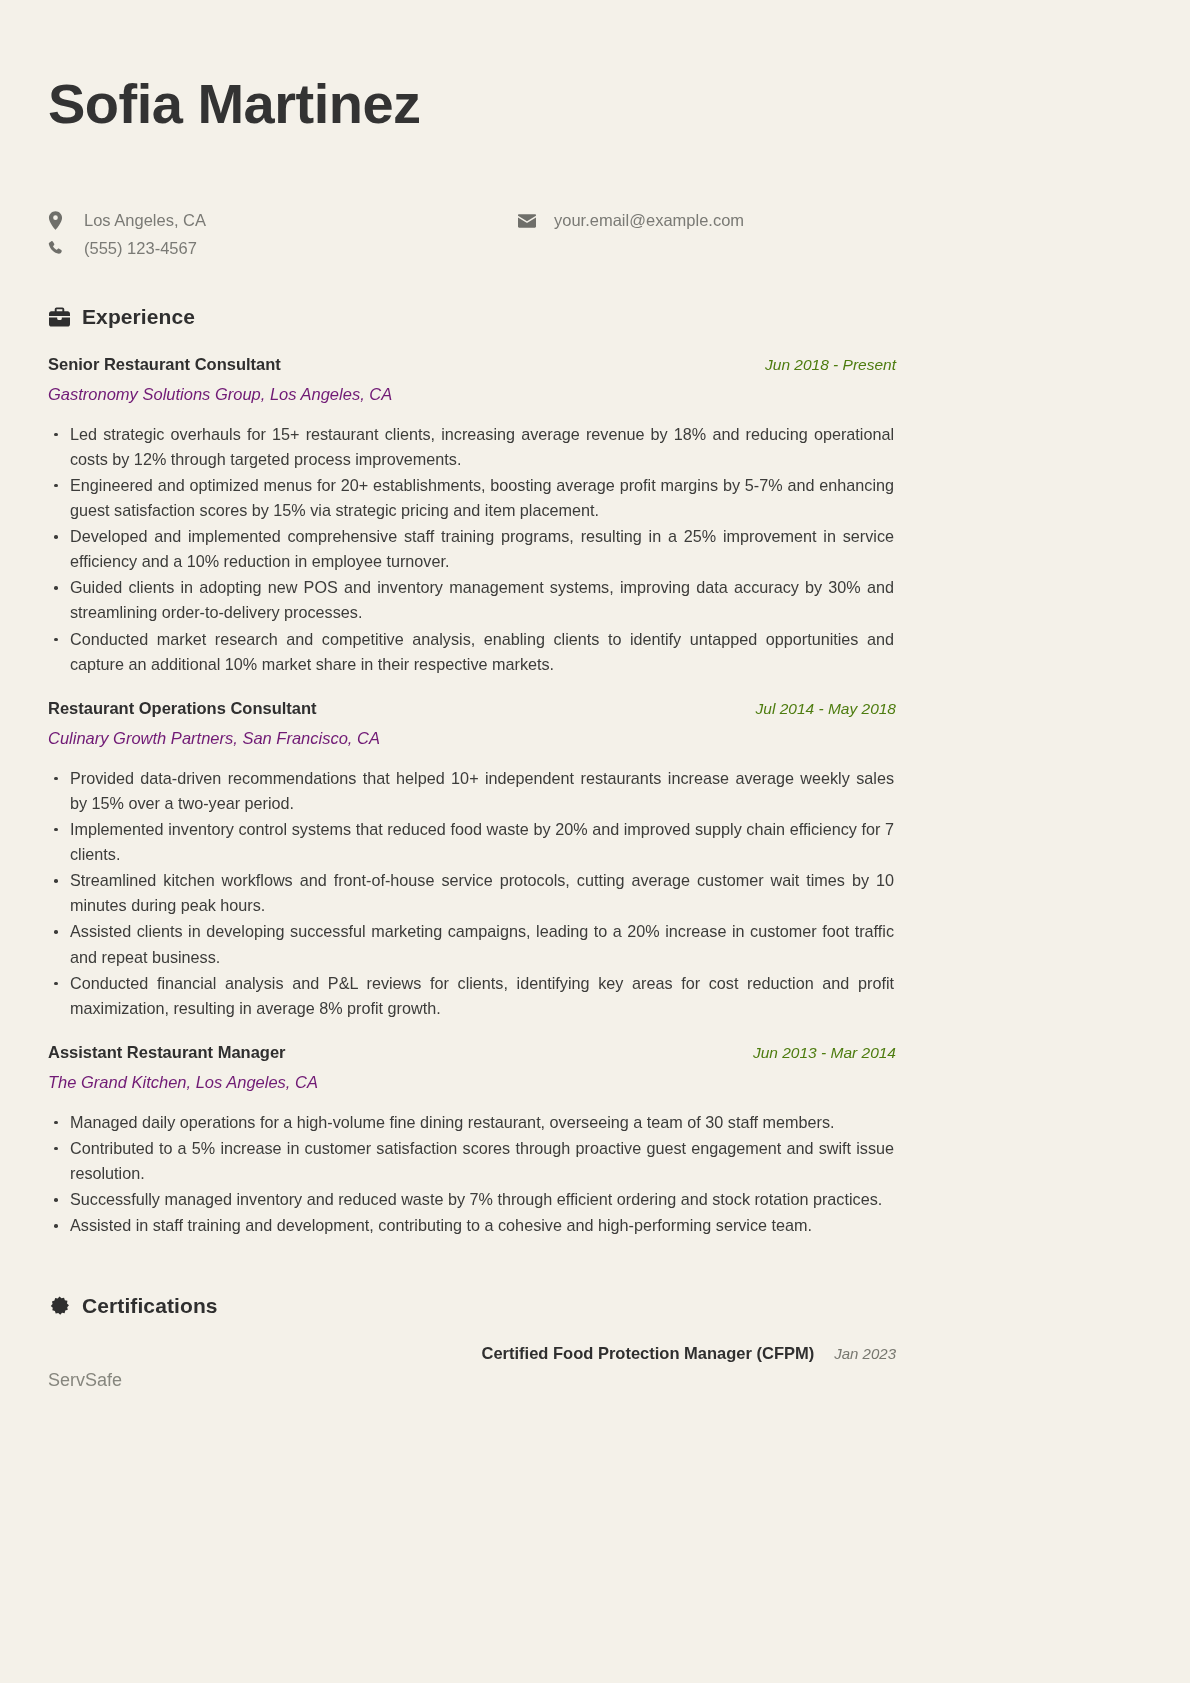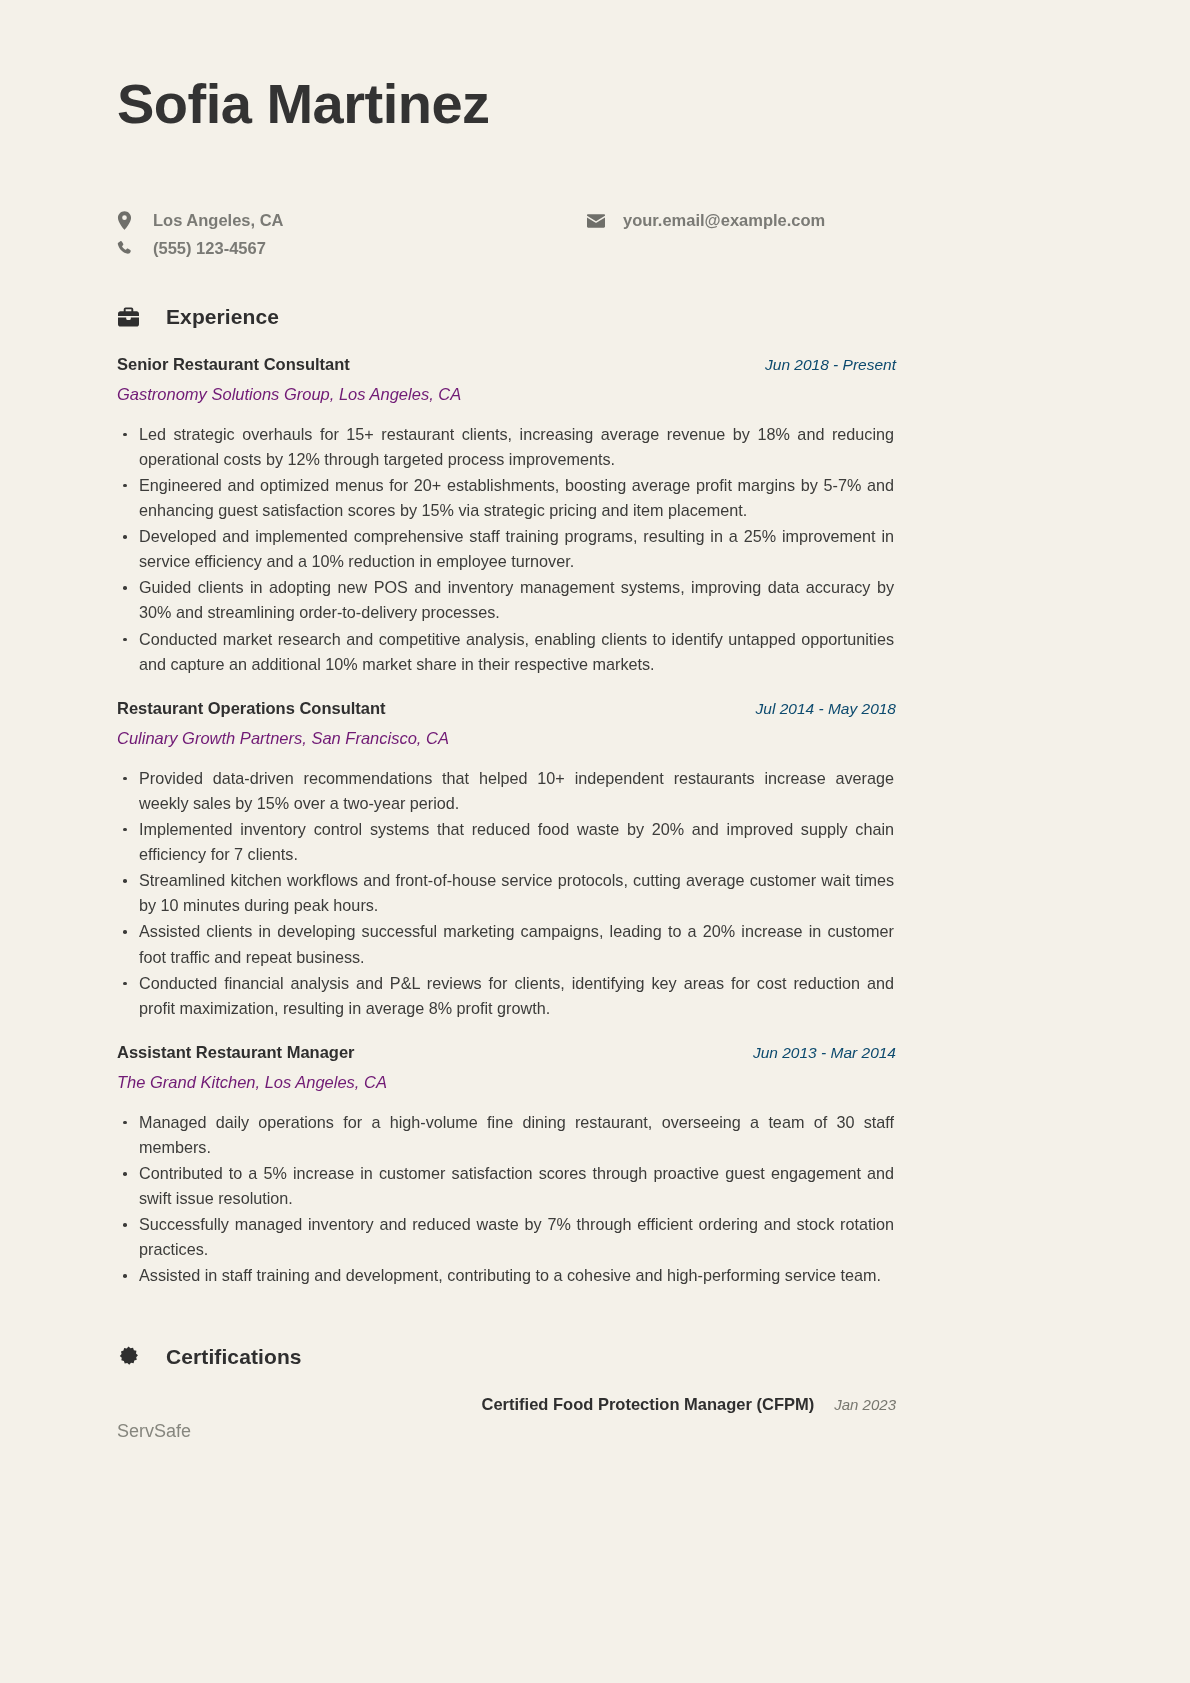--- a/index.html
+++ b/index.html
@@ -11,21 +11,21 @@
     min-height: 1683px;
     background: #f4f1e9;
     font-family: "Liberation Sans", sans-serif;
     color: #3b3b3b;
     -webkit-font-smoothing: antialiased;
   }
   .page {
     width: 976px;
     min-height: 1683px;
     box-sizing: border-box;
-    padding: 58px 80px 40px 117px;
+    padding: 58px 80px 40px 48px;
     background: #f4f1e9;
   }
   
   .name {
     font-size: 56px;
     font-weight: 700;
     letter-spacing: -0.5px;
     color: #333333;
     line-height: 1.15;
     margin: 14px 0 0 0;
@@ -40,21 +40,20 @@
     flex-direction: column;
     gap: 7px;
   }
   .contact-col.left { width: 470px; }
   .contact-row {
     display: flex;
     align-items: center;
     font-size: 16.5px;
     color: #7a7a75;
     line-height: 1.25;
-    font-weight: bold;
   }
   .contact-icon {
     width: 26px;
     min-width: 26px;
     display: inline-flex;
     align-items: center;
     justify-content: flex-start;
     color: #6f6f6a;
   }
   .contact-text { padding-left: 10px; }
@@ -74,40 +73,39 @@
     display: inline-flex;
     align-items: center;
     justify-content: center;
     color: #2f2f2f;
   }
   .section-title {
     font-size: 21px;
     font-weight: 700;
     color: #2f2f2f;
     letter-spacing: 0.1px;
-    margin-left: 15px;
   }
 
   
   .entry { margin-bottom: 22px; }
   .entry-top {
     display: flex;
     justify-content: space-between;
     align-items: baseline;
     gap: 42px;
   }
   .entry-title {
     font-size: 16.5px;
     font-weight: 700;
     color: #2f2f2f;
   }
   .entry-date {
     font-size: 15.5px;
     font-style: italic;
-    color: #0c4a6e;
+    color: #4d7c0f;
     white-space: nowrap;
     padding-left: 20px;
   }
   .entry-sub {
     font-size: 16.5px;
     font-style: italic;
     color: #701a75;
     margin-top: 11px;
   }
   ul.bullets {

